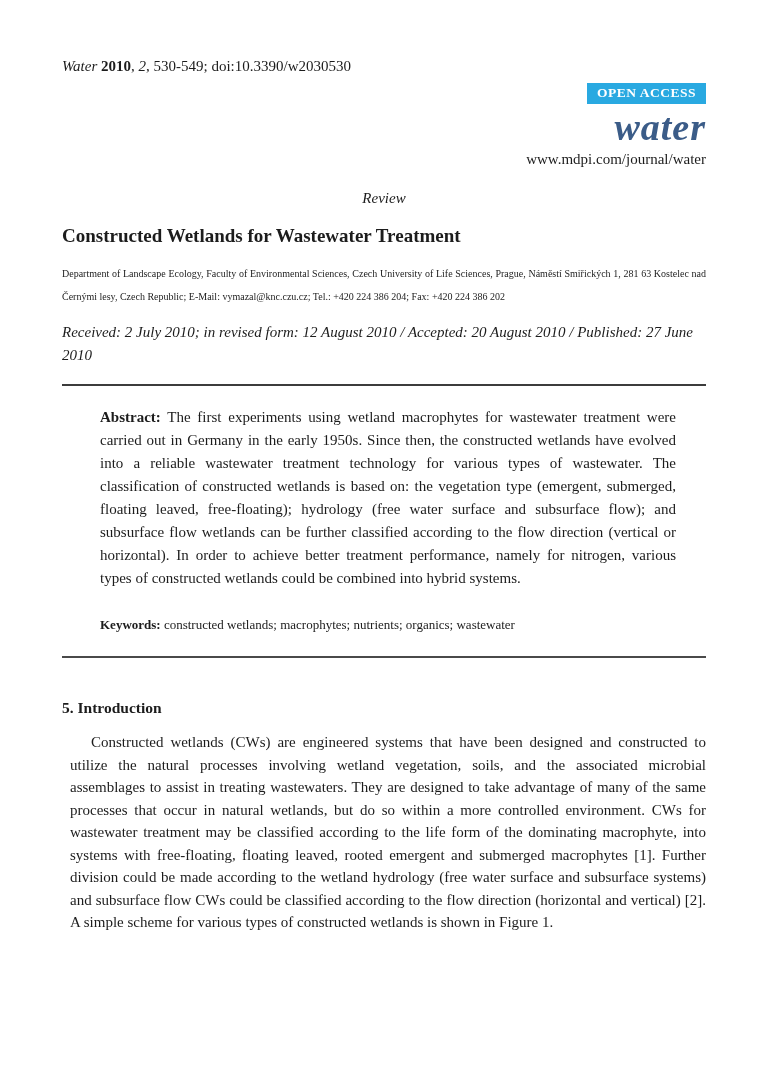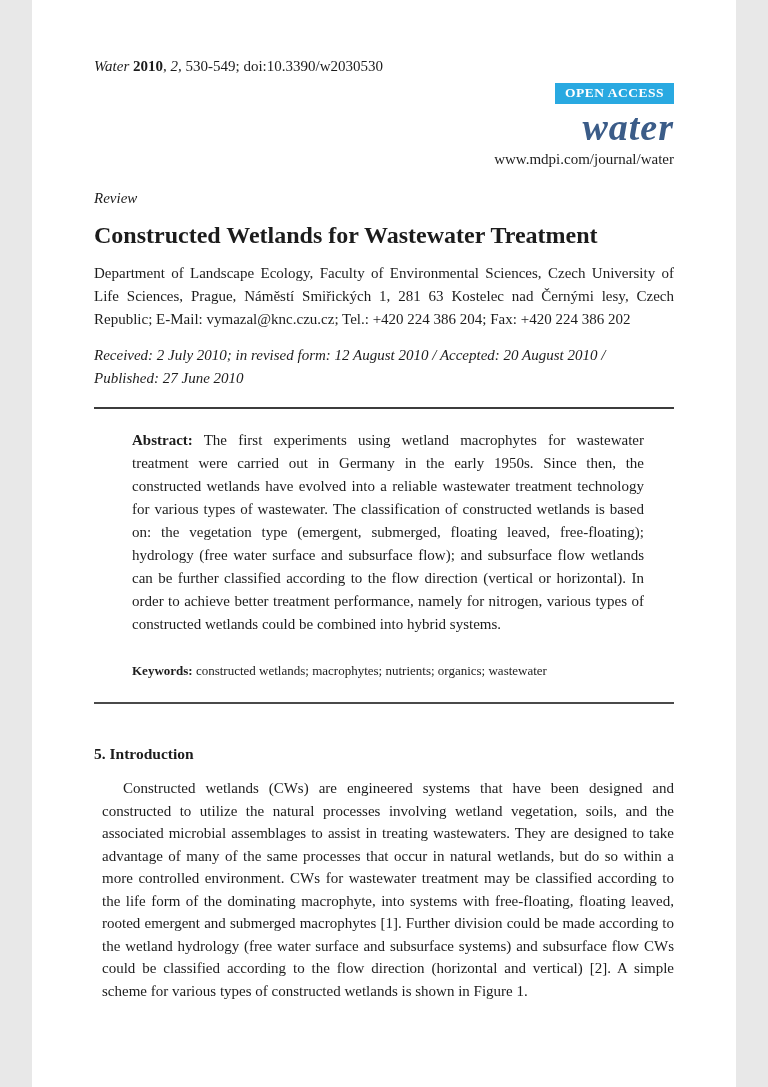--- a/index.html
+++ b/index.html
@@ -1,19 +1,19 @@
 <!DOCTYPE html>
 <html><head>
 <meta charset="utf-8">
 <style>
   * { margin: 0; padding: 0; box-sizing: border-box; }
   html, body { background: #e8e8e8; }
   .page {
     position: relative;
-    width: 704px;
+    width: 768px;
     height: 1087px;
     margin: 0 auto;
     background: #ffffff;
     font-family: "Liberation Serif", "DejaVu Serif", serif;
     color: #1c1c1c;
     overflow: hidden;
   }
   .content {
     padding: 57px 62px 0 62px;
   }
@@ -52,35 +52,36 @@
   }
   .site-url {
     font-size: 15px;
     line-height: 20px;
   }
   .article-type {
     font-style: italic;
     font-size: 15px;
     margin-top: 20px;
     line-height: 18px;
+    text-align: center;
   }
   .title {
-    font-size: 24px;
+    font-size: 19px;
     font-weight: bold;
     line-height: 27px;
     margin-top: 15px;
   }
   .author {
     font-size: 15px;
     font-weight: bold;
     margin-top: 24px;
     line-height: 18px;
   }
   .affiliation {
-    font-size: 15px;
+    font-size: 10px;
     line-height: 23px;
     margin-top: 13px;
     text-align: justify;
   }
   .history {
     font-size: 15px;
     font-style: italic;
     line-height: 23px;
     margin-top: 13px;
   }

